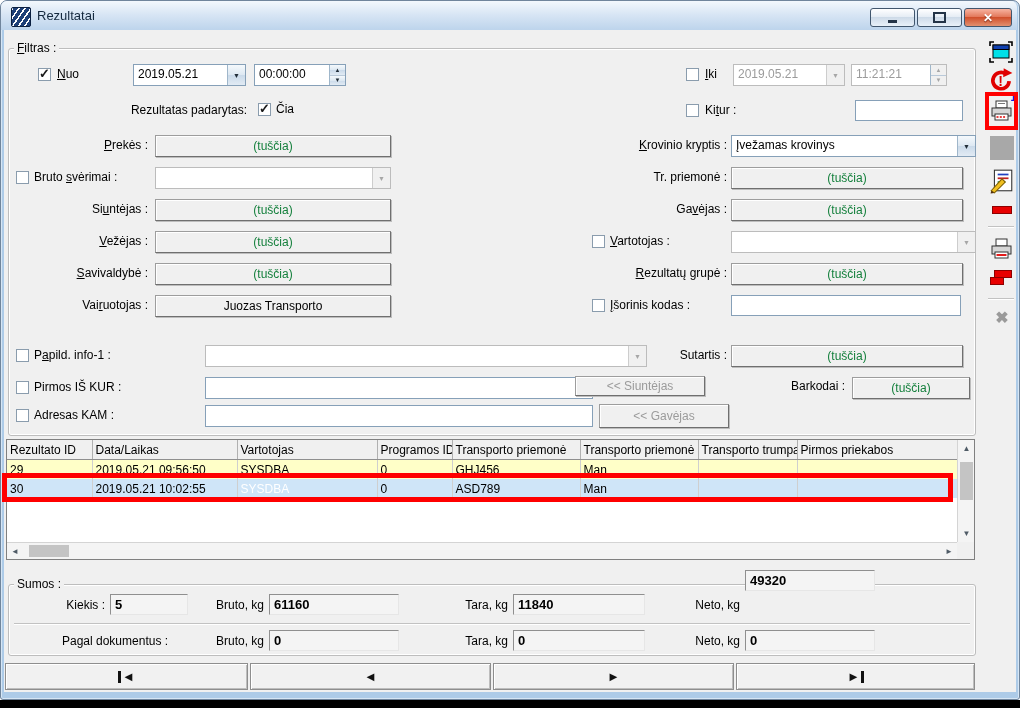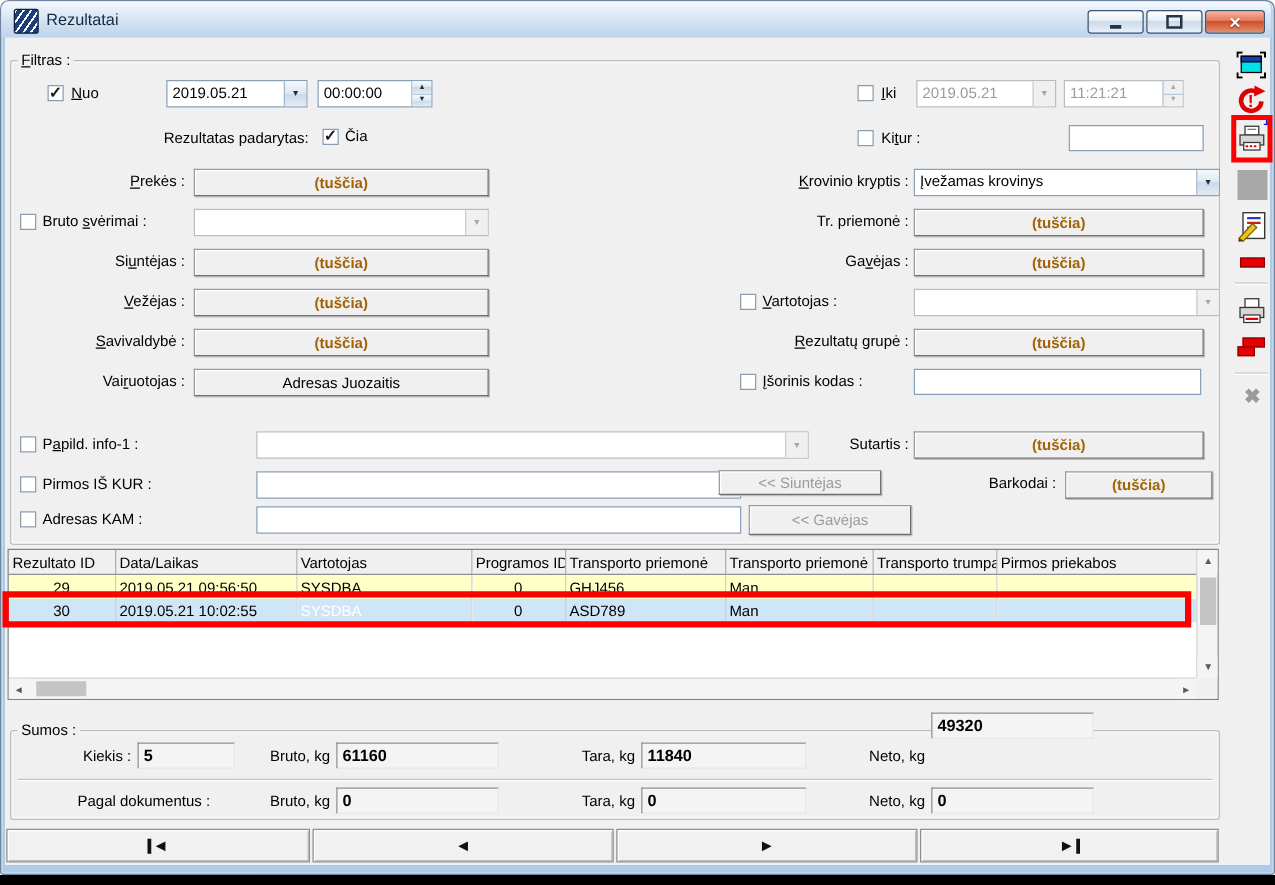--- a/index.html
+++ b/index.html
@@ -26,21 +26,21 @@
   .glyph-x{color:#fff;font-weight:bold;font-size:12px;text-shadow:0 1px 1px #7a2410}
 
   
   .lbl{position:absolute;white-space:nowrap;text-align:right}
   .llbl{position:absolute;white-space:nowrap;text-align:left}
   .chkbox{position:absolute;width:13px;height:13px;background:#fff;border:1px solid #8a9cad;box-sizing:border-box}
   .chkbox.checked::before{content:"✓";position:absolute;left:0;top:-3px;font-size:13px;font-weight:bold;color:#1a1a1a}
   .btn3d{position:absolute;background:#f0f0f0;border:1px solid #9d9d9d;border-right-color:#6f6f6f;border-bottom-color:#6f6f6f;
          box-shadow:inset 1px 1px 0 #ffffff,1px 1px 0 #bdbdbd;box-sizing:border-box;
          display:flex;align-items:center;justify-content:center;white-space:nowrap;cursor:default;}
-  .btn3d.empty{color:#a16207;font-weight:bold}
+  .btn3d.empty{color:#15803d;font-weight:normal}
   .btn3d.disabled{color:#9b9b9b}
   .txtfield{position:absolute;background:#fff;border:1px solid #86a0b8;box-sizing:border-box;padding:2px 4px;overflow:hidden}
   .combo{position:absolute;background:#fff;border:1px solid #86a0b8;box-sizing:border-box;display:flex}
   .combo .val{flex:1;padding:2px 4px;white-space:nowrap;overflow:hidden}
   .combo .dd{width:17px;border-left:1px solid #9fb6ca;display:flex;align-items:center;justify-content:center;
              font-size:7px;color:#222e39;background:linear-gradient(#f5f9fc,#dde8f2 50%,#c9d9e9 50%,#e2ebf4);}
   .combo.disabled{border-color:#bcbcbc}
   .combo.disabled .val{color:#9b9b9b}
   .combo.disabled .dd{background:#f0f0f0;color:#a6a6a6;border-left-color:#cdcdcd}
   .spin{position:absolute;background:#fff;border:1px solid #86a0b8;box-sizing:border-box;display:flex}
@@ -65,21 +65,21 @@
   .x-disabled{color:#9a9a9a;font-weight:bold;font-size:16px}
   .print-badge{position:absolute;right:-2px;top:-6px;color:#1414e0;font-weight:bold;font-size:10px}
 
   
   .tablewrap{position:absolute;left:6px;top:439px;width:969px;height:121px;background:#fff;
              border:1px solid #808080;box-sizing:border-box;overflow:hidden}
   table.grid{border-collapse:collapse;table-layout:fixed;width:950px;font-size:12px}
   table.grid th{height:19px;background:#f0f0f0;border-right:1px solid #b0b0b0;border-bottom:1px solid #8f8f8f;
                 font-weight:normal;text-align:left;padding:0 3px;white-space:nowrap;overflow:hidden}
   table.grid td{height:19px;border-right:1px solid #cfcfcf;padding:0 3px;white-space:nowrap;overflow:hidden;background:#ffffc8}
-  table.grid td.num{text-align:center}
+  table.grid td.num{text-align:left}
   table.grid tr.selected td{background:#cfe5f8}
   table.grid td.focus-cell{background:#1263c6;color:#fff}
   .vscroll{position:absolute;right:0;top:0;width:17px;height:102px;background:#f4f4f4;border-left:1px solid #d4d4d4;box-sizing:border-box}
   .hscroll{position:absolute;left:0;bottom:0;width:950px;height:17px;background:#f4f4f4;border-top:1px solid #d4d4d4;box-sizing:border-box}
   .sb-btn{position:absolute;display:flex;align-items:center;justify-content:center;font-size:8px;color:#4f5b66;background:#f4f4f4}
   .sb-thumb{position:absolute;background:#c4c4c4}
   .sb-corner{position:absolute;right:0;bottom:0;width:17px;height:17px;background:#f0f0f0}
 
   
   .navbtn{position:absolute;top:663px;height:27px;background:#f1f1f1;border:1px solid #8e8e8e;box-sizing:border-box;
@@ -231,21 +231,21 @@
   <span class="val"></span>
   <span class="dd">▼</span>
 </div>
 
 <div class="lbl" style="left:20px;top:266px;width:128px"><u>S</u>avivaldybė :</div>
 <div class="btn3d empty" style="left:155px;top:263px;width:236px;height:22px">(tuščia)</div>
 <div class="lbl" style="left:560px;top:266px;width:167px"><u>R</u>ezultatų grupė :</div>
 <div class="btn3d empty" style="left:731px;top:263px;width:232px;height:22px">(tuščia)</div>
 
 <div class="lbl" style="left:20px;top:298px;width:128px">Vai<u>r</u>uotojas :</div>
-<div class="btn3d" style="left:155px;top:295px;width:236px;height:22px">Adresas Juozaitis</div>
+<div class="btn3d" style="left:155px;top:295px;width:236px;height:22px">Juozas Transporto</div>
 <div class="chkbox" style="left:592px;top:299px"></div>
 <div class="llbl" style="left:610px;top:298px"><u>Į</u>šorinis kodas :</div>
 <div class="txtfield" style="left:731px;top:295px;width:230px;height:21px"></div>
 
 <div class="chkbox" style="left:16px;top:349px"></div>
 <div class="llbl" style="left:34px;top:348px">P<u>a</u>pild. info-1 :</div>
 <div class="combo disabled" style="left:205px;top:345px;width:442px;height:22px">
   <span class="val"></span>
   <span class="dd">▼</span>
 </div>

